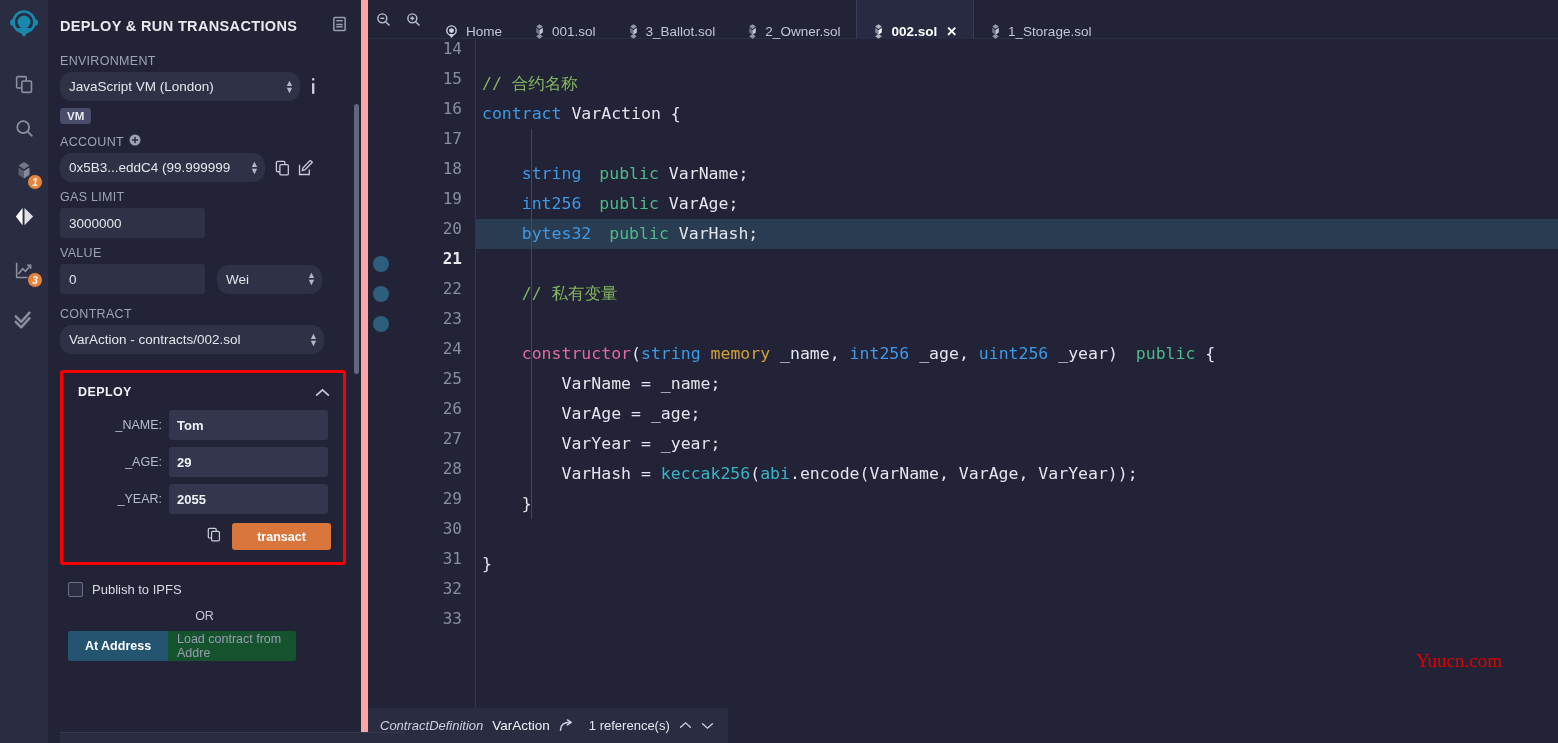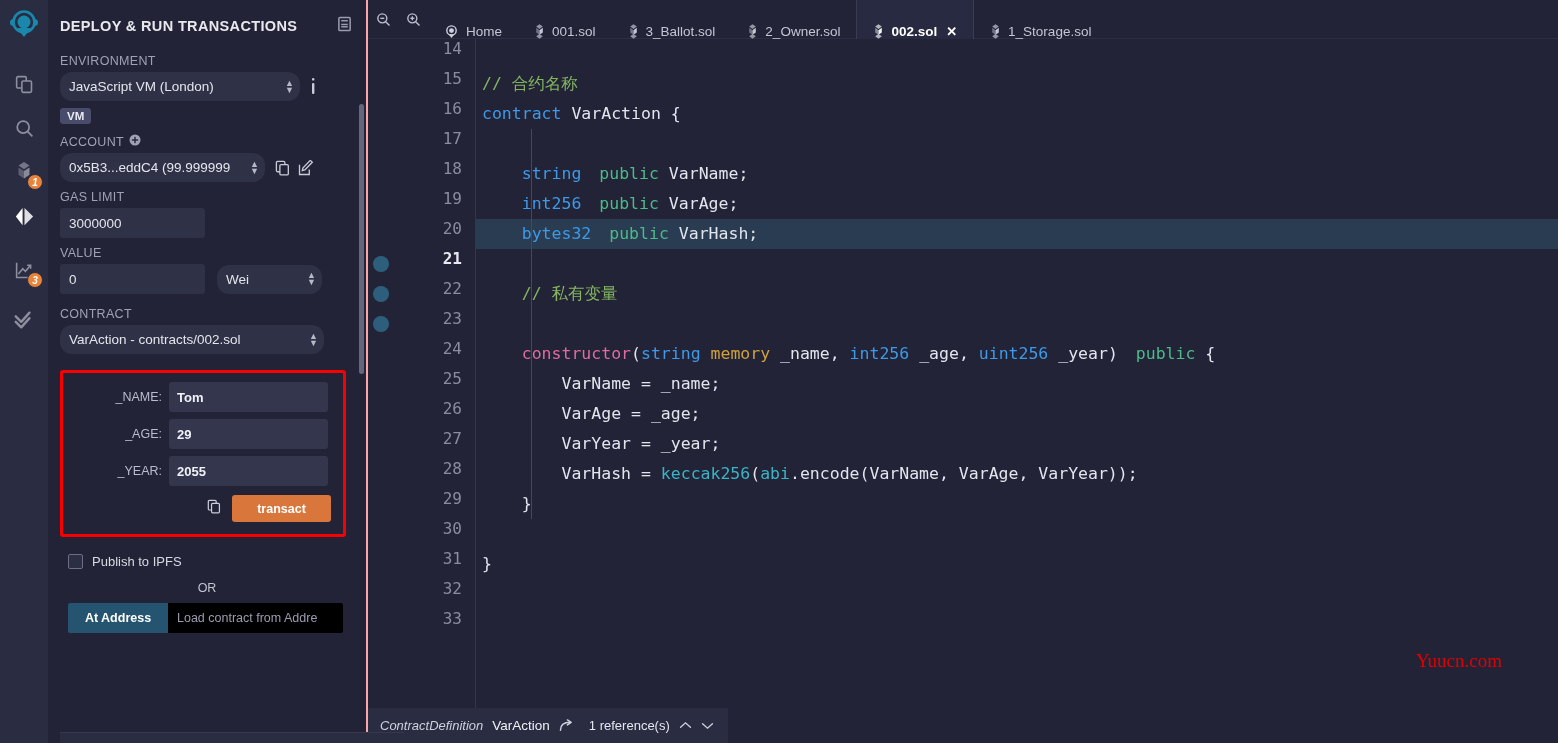--- a/index.html
+++ b/index.html
@@ -27,21 +27,21 @@
     position: absolute; right: 5px; bottom: 4px;
     background: #e8833a; color: #fff; font-size: 10px; font-style: italic; font-weight: bold;
     width: 16px; height: 16px; border-radius: 50%;
     display: flex; align-items: center; justify-content: center;
     border: 1px solid #2a2c42;
   }
 
   
   .panel {
     width: 320px; flex: 0 0 320px; background: #222336; position: relative;
-    border-right: 2px solid #fca5a5;
+    border-right: 7px solid #fca5a5;
     display: flex; flex-direction: column;
   }
   .panel-head {
     display: flex; align-items: center; justify-content: space-between;
     padding: 16px 14px 10px 12px;
   }
   .panel-title {
     color: #e8e8ed; font-size: 14.5px; font-weight: bold; letter-spacing: .35px;
   }
   .panel-head-icon { color: #9a9cb0; }
@@ -130,22 +130,22 @@
   .ipfs-label { color: #d7d9e3; font-size: 13px; }
   .or-text { color: #c2c4d1; font-size: 12.5px; text-align: center; margin: 12px 0 8px 0; }
   .ataddr-row { display: flex; margin-left: 8px; }
   .ataddr-btn {
     background: #245470; color: #ffffff; font-size: 12.5px; font-weight: bold;
     height: 30px; width: 100px; border: none; border-radius: 2px 0 0 2px;
     display: flex; align-items: center; justify-content: center;
     font-family: "Liberation Sans", sans-serif; cursor: pointer;
   }
   .ataddr-input {
-    background: #000000; border: none; border-radius: 0 2px 2px 0;
-    color: #9a9db0; font-size: 12.5px; height: 30px; width: 175px; padding: 12px 9px;
+    background: #14532d; border: none; border-radius: 0 2px 2px 0;
+    color: #9a9db0; font-size: 12.5px; height: 30px; width: 128px; padding: 12px 9px;
     display: flex; align-items: center;
     font-family: "Liberation Sans", sans-serif;
   }
   .panel-bottom-bar {
     position: absolute; left: 12px; bottom: 0; width: 344px; height: 11px;
     background: #2a2c42; border-top: 1px solid #353850;
   }
 
   
   .editor { flex: 1; display: flex; flex-direction: column; background: #222336; min-width: 0; }
@@ -366,20 +366,28 @@
 
       
       <div class="field-label" style="margin-top:13px">CONTRACT</div>
       <div class="select contract-select">
         <span>VarAction - contracts/002.sol</span>
         <span class="spin">▲<br>▼</span>
       </div>
 
       
       <div class="deploy-wrap">
+        <div class="deploy-head">
+          <span class="deploy-title">DEPLOY</span>
+          <span class="chev">
+            <svg width="15" height="9" viewBox="0 0 16 10" fill="none" stroke="currentColor" stroke-width="1.9" stroke-linecap="round">
+              <polyline points="1.5,8 8,2 14.5,8"></polyline>
+            </svg>
+          </span>
+        </div>
 
         <div class="arg-row">
           <span class="arg-label">_NAME:</span>
           <span class="arg-input">Tom</span>
         </div>
         <div class="arg-row">
           <span class="arg-label">_AGE:</span>
           <span class="arg-input">29</span>
         </div>
         <div class="arg-row">

